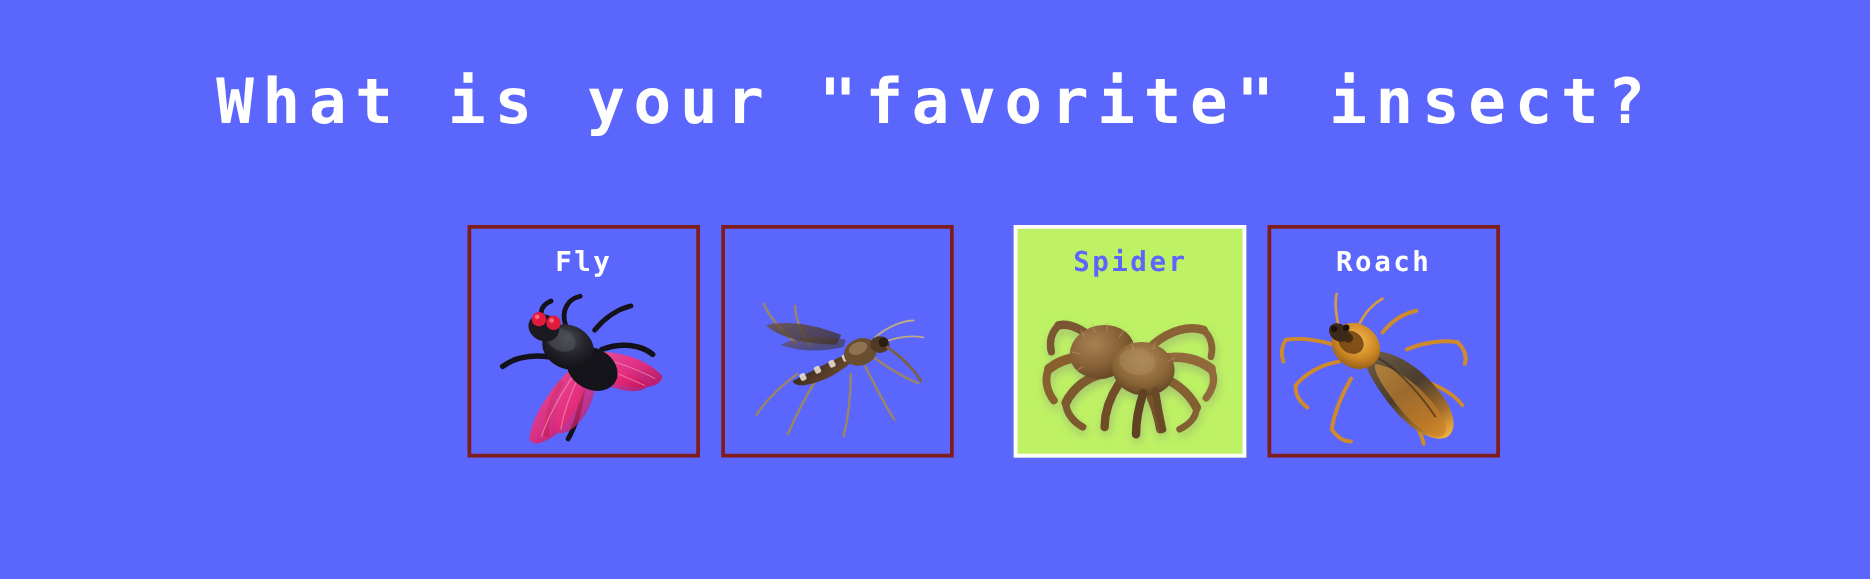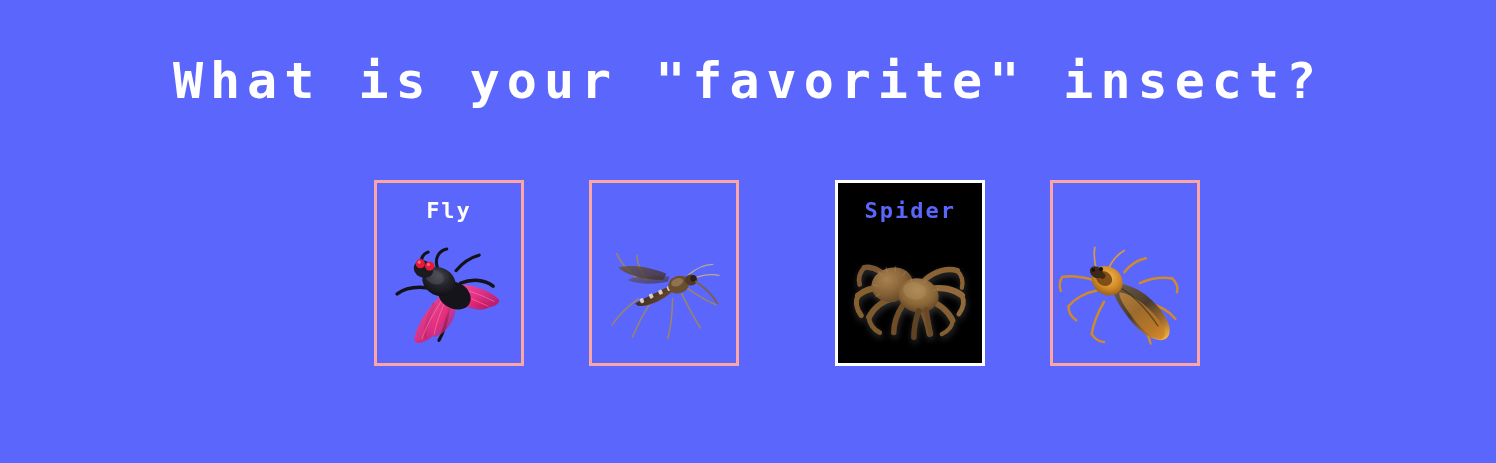--- a/index.html
+++ b/index.html
@@ -46,30 +46,30 @@
     top: 180px;
     width: 826px;
     height: 186px;
     display: flex;
     flex-direction: row;
     align-items: flex-start;
     justify-content: space-between;
   }
   .card {
     position: relative;
-    width: 150px;
+    width: 186px;
     height: 186px;
     box-sizing: border-box;
-    border: 3px solid #fca5a5;
+    border: 3px solid #7f1d1d;
     background: transparent;
     cursor: pointer;
     overflow: hidden;
   }
   .card.selected {
-    background: #000000;
+    background: #bef264;
     border-color: #ffffff;
     margin-left: 32px;
   }
   .card-label {
     position: absolute;
     left: 0;
     top: 16px;
     width: 100%;
     text-align: center;
     color: #ffffff;
@@ -272,20 +272,21 @@
               <path d="M96 50 L94 44"></path>
                 <path d="M112 50 L114 44"></path>
                 <path d="M124 60 L130 57"></path>
             </g>
           </g>
         </svg>
       </div>
     </div>
 
     <div class="card">
+      <div class="card-label">Roach</div>
       <div class="art">
         <svg viewBox="0 0 186 136" xmlns="http://www.w3.org/2000/svg">
           <defs>
             <linearGradient id="rcWing" x1="10%" y1="0%" x2="90%" y2="100%">
               <stop offset="0%" stop-color="#6b5a46"></stop>
               <stop offset="45%" stop-color="#4a3c2c"></stop>
               <stop offset="80%" stop-color="#a9712c"></stop>
               <stop offset="100%" stop-color="#f2b23f"></stop>
             </linearGradient>
             <linearGradient id="rcBody" x1="0%" y1="0%" x2="100%" y2="100%">

